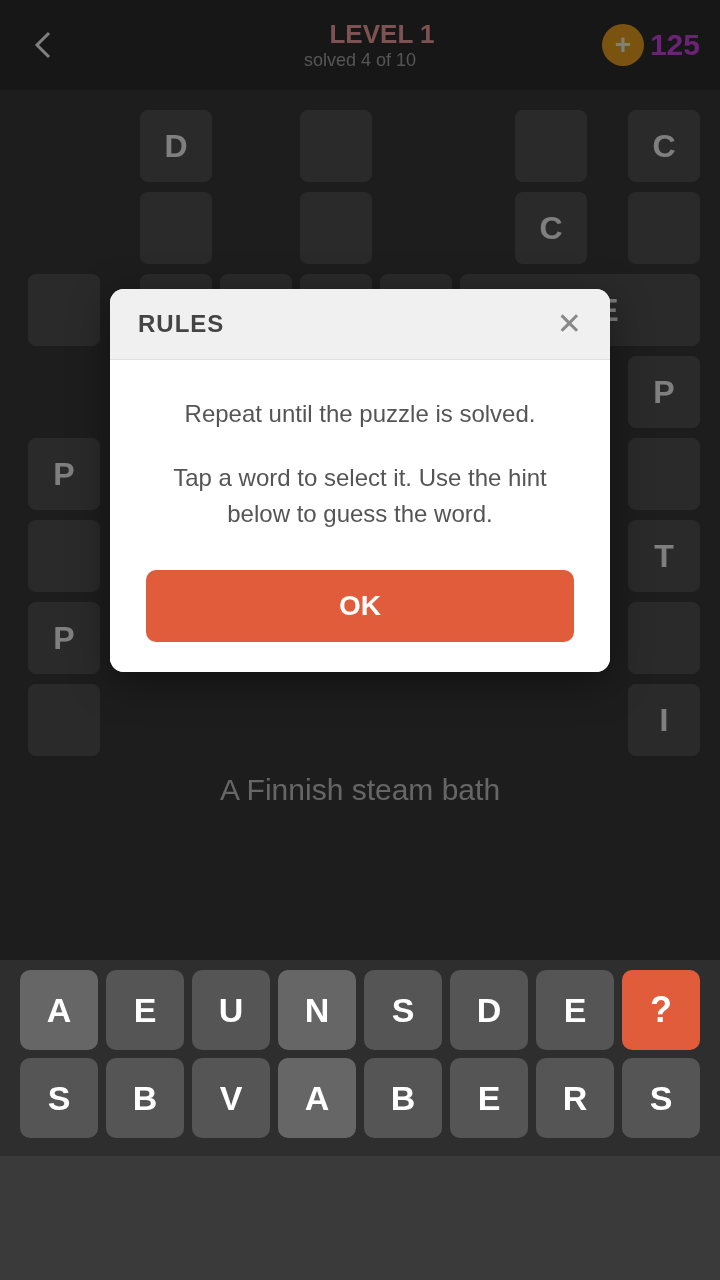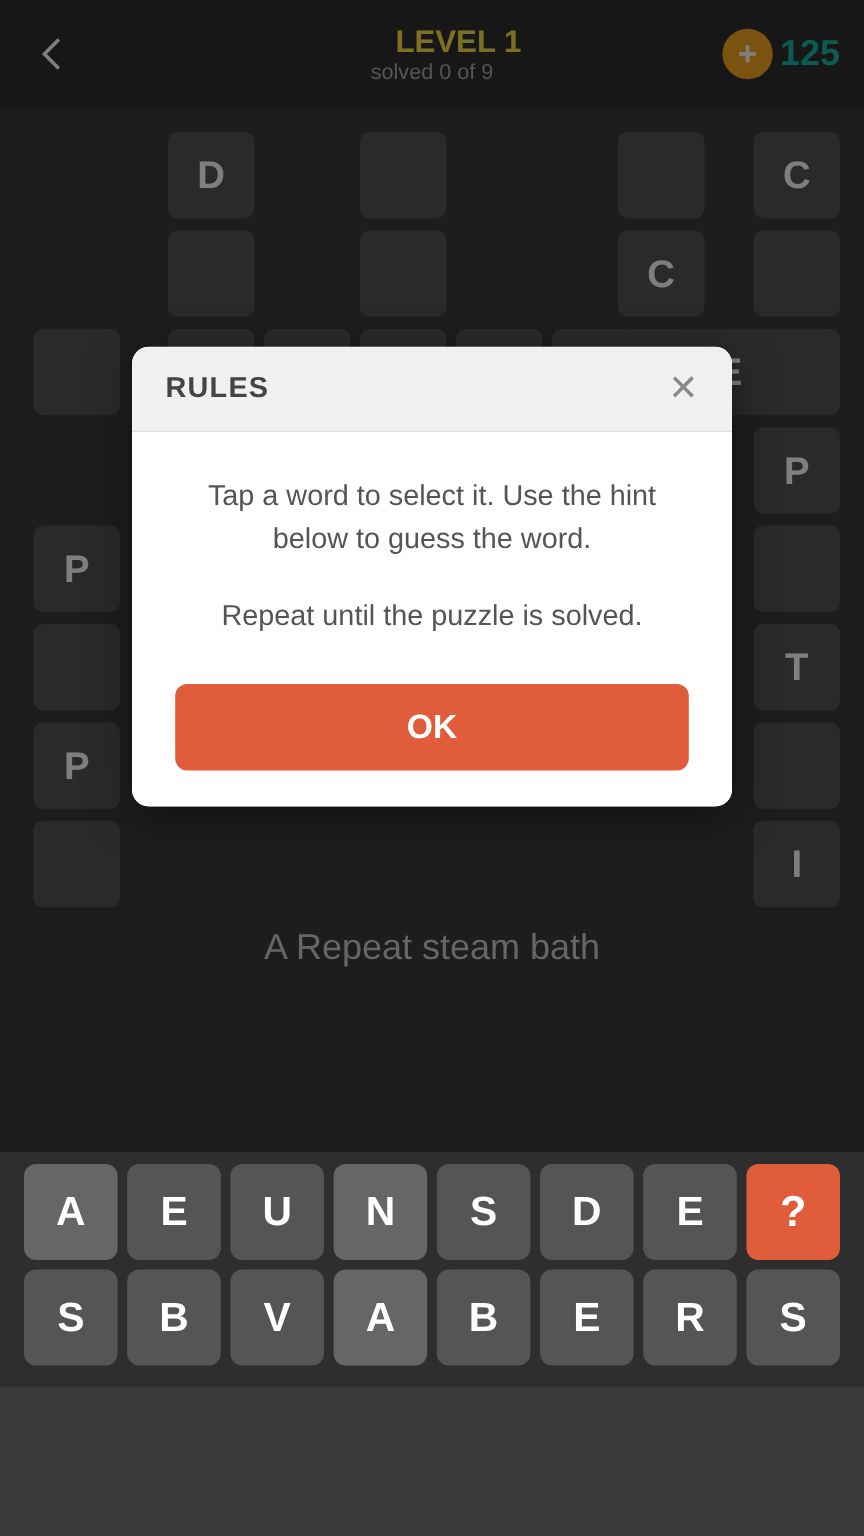--- a/index.html
+++ b/index.html
@@ -45,21 +45,21 @@
     .header-center {
       text-align: center;
       position: absolute;
       left: 50%;
       transform: translateX(-50%);
     }
 
     .level-title {
       font-size: 26px;
       font-weight: bold;
-      color: #fde047;
+      color: #fca5a5;
       line-height: 1.2;
       margin-left: 44px;
     }
 
     .level-subtitle {
       font-size: 18px;
       color: #aaaaaa;
     }
 
     .coins-badge {
@@ -78,21 +78,21 @@
       justify-content: center;
       font-size: 28px;
       color: white;
       font-weight: bold;
       line-height: 1;
     }
 
     .coin-count {
       font-size: 30px;
       font-weight: bold;
-      color: #14b8a6;
+      color: #d946ef;
     }
 
     
     .game-area {
       width: 100%;
       height: 870px;
       background: #3a3a3a;
       position: relative;
       display: flex;
       flex-direction: column;
@@ -250,21 +250,21 @@
 <body>
 
 <div class="header">
   <div class="back-btn">
     <svg viewBox="0 0 32 32">
         <polyline points="20,4 8,16 20,28"></polyline>
       </svg>
   </div>
   <div class="header-center">
     <div class="level-title">LEVEL 1</div>
-    <div class="level-subtitle">solved 0 of 9</div>
+    <div class="level-subtitle">solved 4 of 10</div>
   </div>
   <div class="coins-badge">
     <div class="coin-plus">+</div>
     <div class="coin-count">125</div>
   </div>
 </div>
 
 <div class="game-area">
   <div class="grid-container">
 
@@ -303,32 +303,32 @@
     <div class="tile" style="left:618px;top:492px"></div>
 
     <div class="tile" style="left:18px;top:574px">Y</div>
     <div class="tile" style="left:618px;top:574px"></div>
 
     <div class="tile" style="left:18px;top:570px;top:574px"></div>
     <div class="tile" style="left:618px;top:574px">I</div>
 
   </div>
 
-  <div class="hint-text">A Repeat steam bath</div>
+  <div class="hint-text">A Finnish steam bath</div>
 </div>
 
 <div class="modal-overlay">
   <div class="modal">
     <div class="modal-header">
       <span class="modal-title">RULES</span>
       <span class="modal-close">✕</span>
     </div>
     <div class="modal-body">
+      <p class="modal-text">Repeat until the puzzle is solved.</p>
       <p class="modal-text">Tap a word to select it. Use the hint below to guess the word.</p>
-      <p class="modal-text">Repeat until the puzzle is solved.</p>
       <button class="modal-ok-btn">OK</button>
     </div>
   </div>
 </div>
 
 <div class="keyboard">
   <div class="keyboard-row" id="kb-row1">
       <div class="key highlighted">A</div>
       <div class="key">E</div>
       <div class="key">U</div>

